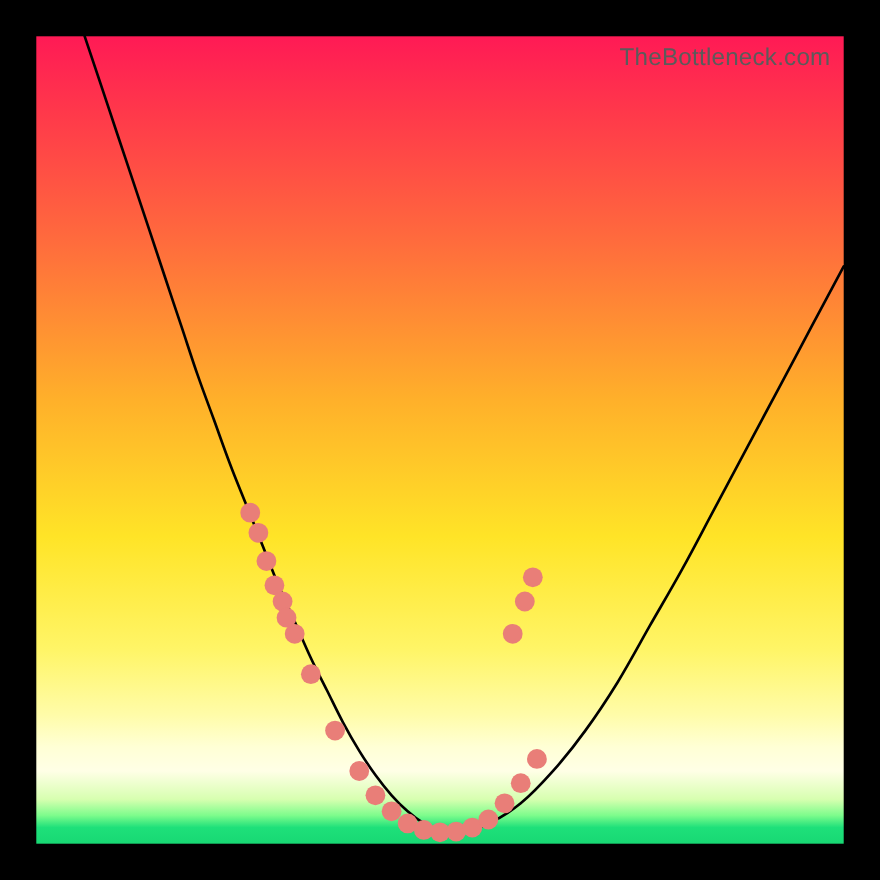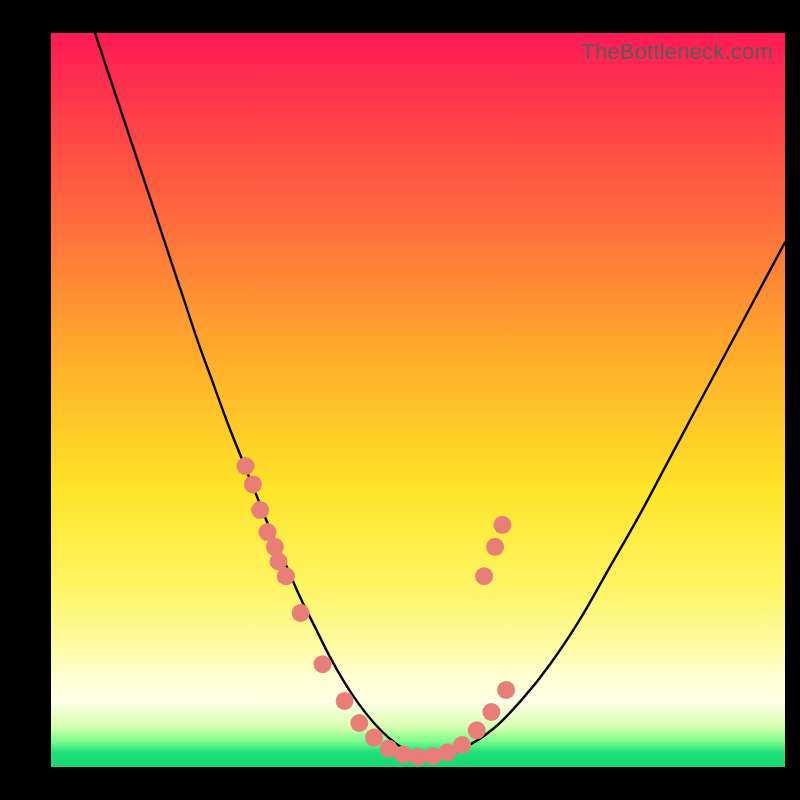--- a/index.html
+++ b/index.html
@@ -33,21 +33,20 @@
       #ffe427 62%,
       #fff567 76%,
       #fffca8 84%,
       #ffffd5 88%,
       #ffffe6 91%,
       #d7ffb0 94.5%,
       #7dfc8c 96.5%,
       #1ee07a 98%,
       #18d873 100%
     );
-    margin-left: 18px;
   }
   .watermark {
     position: absolute;
     top: 6px;
     right: 12px;
     font-size: 22px;
     font-weight: 500;
     letter-spacing: 0.2px;
     color: #5b5b5b;
     user-select: none;

